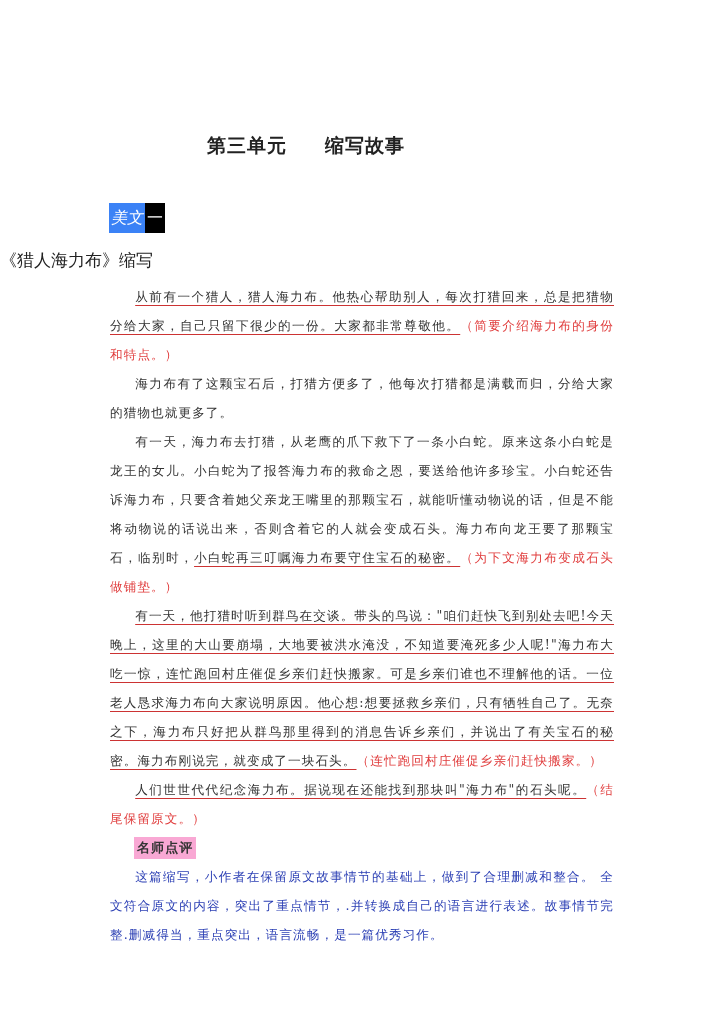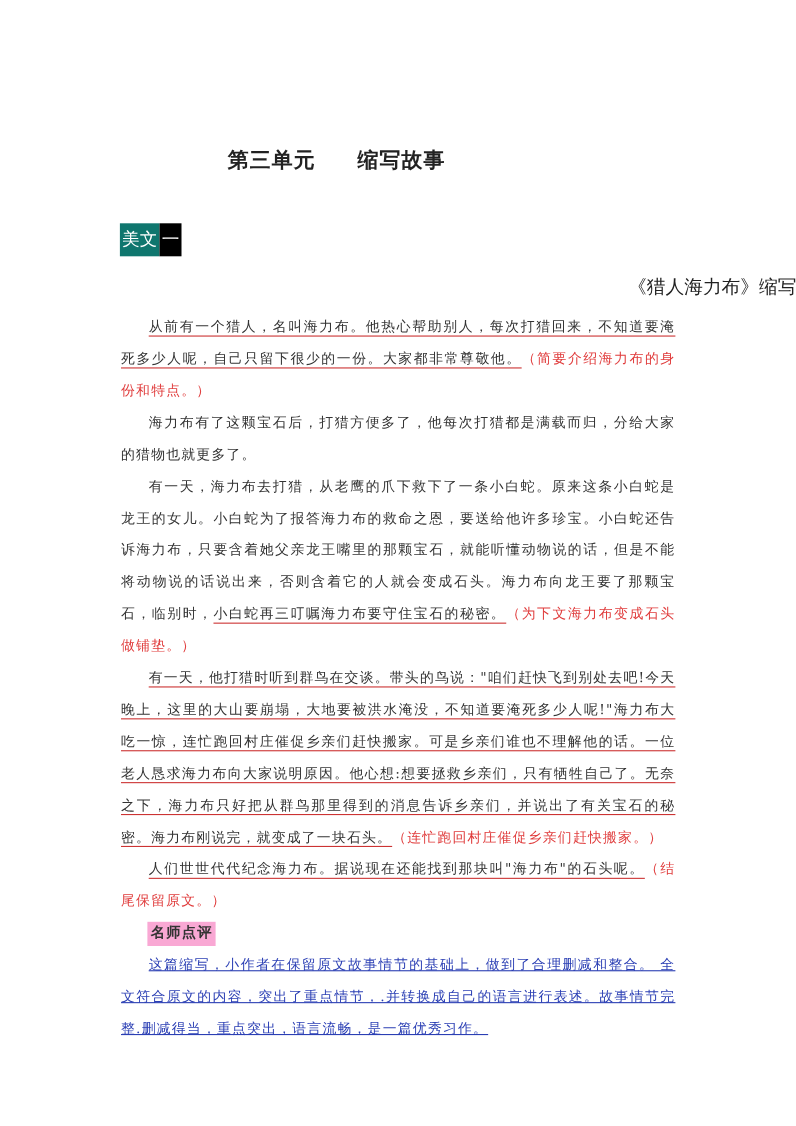--- a/index.html
+++ b/index.html
@@ -2,46 +2,46 @@
 <html><head>
 <meta charset="utf-8">
 <style>
   html, body { margin: 0; padding: 0; background: #ffffff; }
   body { width: 724px; height: 1024px; position: relative; overflow: hidden;
          font-family: "DejaVu Sans", sans-serif; color: #333; }
   .page-title { position: absolute; top: 133px; left: 0; width: 612px; text-align: center;
                 font-size: 19px; font-weight: bold; color: #222; letter-spacing: 1px; }
   .page-title .gap { display: inline-block; width: 38px; }
   .tag { position: absolute; top: 203px; left: 109px; height: 30px; display: flex; font-size: 16px; line-height: 30px; }
-  .tag .red { background: #0f766e; color: #fff; padding: 0 2px 0 2px; }
+  .tag .red { background: #3b82f6; color: #fff; padding: 0 2px 0 2px; font-style: italic; }
   .tag .blk { background: #000; color: #fff; padding: 0 2px; }
-  .article-title { position: absolute; top: 249px; left: 0; width: 724px; text-align: right;
+  .article-title { position: absolute; top: 249px; left: 0; width: 724px; text-align: left;
                    font-size: 17px; color: #222; }
   .body { position: absolute; top: 282px; left: 110px; width: 504px; font-family: "DejaVu Serif", serif;
           font-size: 12.6px; line-height: 29px; letter-spacing: 1.1px; text-align: justify; }
   .body p { margin: 0; text-indent: 2em; }
   .ul { text-decoration: underline; text-decoration-color: #c33; text-underline-offset: 4px; }
   .note { color: #e03c3c; }
   .review-tag { display: inline-block; background: #f9a8d4; color: #333; font-family: "DejaVu Sans", sans-serif;
                 font-weight: bold; font-size: 13px; line-height: 22px; padding: 0 3px; margin: 4px 0 2px 24px; text-indent: 0; }
-  .review { color: #2b3fb4; text-decoration: underline; }
+  .review { color: #2b3fb4; }
 </style>
 </head>
 <body>
 
 <div class="page-title"><span>第三单元</span><span class="gap"></span><span>缩写故事</span></div>
 
 <div class="tag">
   <span class="red">美文</span>
     <span class="blk">一</span>
 </div>
 
 <div class="article-title">《猎人海力布》缩写</div>
 
 <div class="body">
-  <p><span class="ul">从前有一个猎人，名叫海力布。他热心帮助别人，每次打猎回来，不知道要淹死多少人呢，自己只留下很少的一份。大家都非常尊敬他。</span><span class="note">（简要介绍海力布的身份和特点。）</span></p>
+  <p><span class="ul">从前有一个猎人，猎人海力布。他热心帮助别人，每次打猎回来，总是把猎物分给大家，自己只留下很少的一份。大家都非常尊敬他。</span><span class="note">（简要介绍海力布的身份和特点。）</span></p>
   <p><span>海力布有了这颗宝石后，打猎方便多了，他每次打猎都是满载而归，分给大家的猎物也就更多了。</span></p>
   <p><span>有一天，海力布去打猎，从老鹰的爪下救下了一条小白蛇。原来这条小白蛇是龙王的女儿。小白蛇为了报答海力布的救命之恩，要送给他许多珍宝。小白蛇还告诉海力布，只要含着她父亲龙王嘴里的那颗宝石，就能听懂动物说的话，但是不能将动物说的话说出来，否则含着它的人就会变成石头。海力布向龙王要了那颗宝石，临别时，</span><span class="ul">小白蛇再三叮嘱海力布要守住宝石的秘密。</span><span class="note">（为下文海力布变成石头做铺垫。）</span></p>
   <p><span class="ul">有一天，他打猎时听到群鸟在交谈。带头的鸟说："咱们赶快飞到别处去吧!今天晚上，这里的大山要崩塌，大地要被洪水淹没，不知道要淹死多少人呢!"海力布大吃一惊，连忙跑回村庄催促乡亲们赶快搬家。可是乡亲们谁也不理解他的话。一位老人恳求海力布向大家说明原因。他心想:想要拯救乡亲们，只有牺牲自己了。无奈之下，海力布只好把从群鸟那里得到的消息告诉乡亲们，并说出了有关宝石的秘密。海力布刚说完，就变成了一块石头。</span><span class="note">（连忙跑回村庄催促乡亲们赶快搬家。）</span></p>
   <p><span class="ul">人们世世代代纪念海力布。据说现在还能找到那块叫"海力布"的石头呢。</span><span class="note">（结尾保留原文。）</span></p>
   <div><span class="review-tag">名师点评</span></div>
   <p class="review">这篇缩写，小作者在保留原文故事情节的基础上，做到了合理删减和整合。 全文符合原文的内容，突出了重点情节，.并转换成自己的语言进行表述。故事情节完整.删减得当，重点突出，语言流畅，是一篇优秀习作。</p>
 </div>
 
 </body></html>

